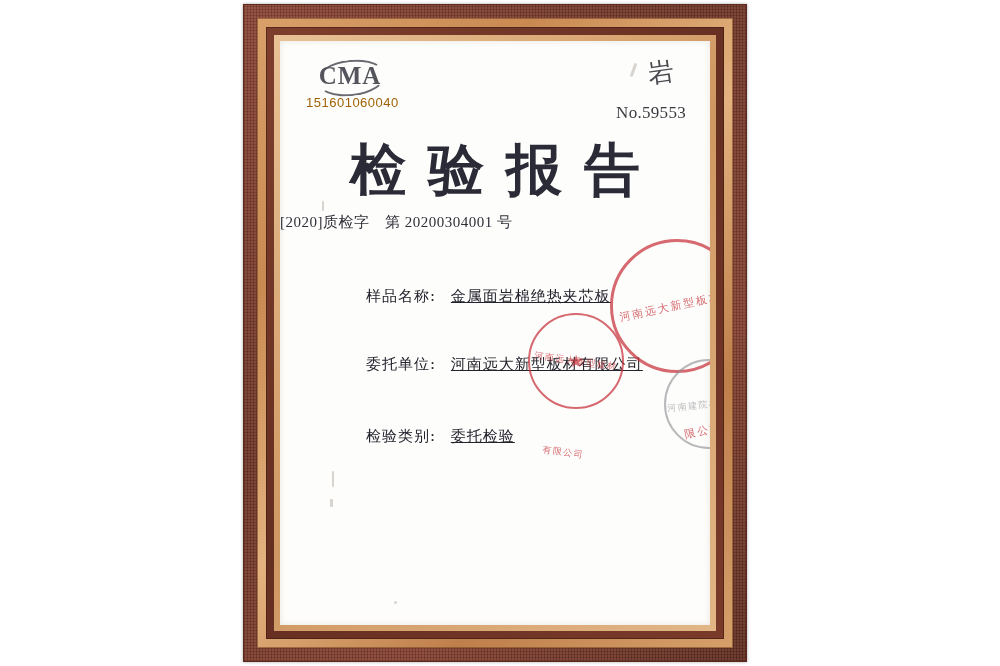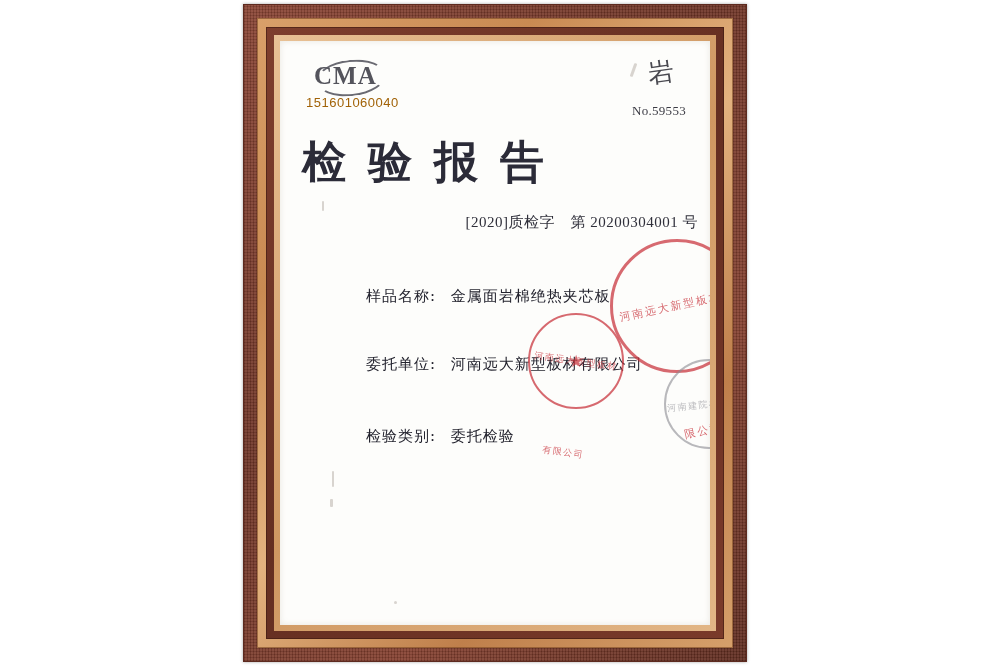--- a/index.html
+++ b/index.html
@@ -84,21 +84,21 @@
   #cma-logo .cma-text {
     position: absolute;
     left: 0; top: 0;
     width: 72px;
     height: 34px;
     font-family: "Liberation Serif", serif;
     font-weight: bold;
     font-size: 25px;
     letter-spacing: 1px;
     color: #54545c;
-    text-align: left;
+    text-align: center;
     line-height: 34px;
   }
   #cma-logo .cma-ring {
     position: absolute;
     left: 2px; top: 1px;
     width: 66px;
     height: 32px;
     border: 2px solid #6a6a72;
     border-radius: 50%/50%;
     border-left-color: transparent;
@@ -118,21 +118,21 @@
     color: #4d4d55;
     margin-top: 2px;
   }
 
   
   #report-serial {
     position: absolute;
     right: 24px;
     top: 62px;
     font-family: "Liberation Serif", serif;
-    font-size: 13px;
+    font-size: 17px;
     color: #3b3b44;
     letter-spacing: 0.3px;
   }
 
   
   #handwriting-mark {
     position: absolute;
     right: 36px;
     top: 14px;
     font-family: "Liberation Serif", serif;
@@ -140,33 +140,34 @@
     color: #2a2a33;
     transform: rotate(-8deg);
     opacity: 0.85;
   }
 
   
   #doc-title {
     position: absolute;
     left: 0; right: 0;
     top: 92px;
-    font-family: "DejaVu Serif", serif;
-    font-size: 44px;
+    text-align: center;
+    font-family: "DejaVu Serif", serif;
+    font-size: 56px;
     font-weight: bold;
     letter-spacing: 22px;
     text-indent: 22px;
     color: #2b2b38;
   }
 
   #doc-subnumber {
     position: absolute;
     left: 0; right: 12px;
     top: 172px;
-    text-align: right;
+    text-align: left;
     font-family: "Liberation Serif", serif;
     font-size: 15px;
     color: #2f2f3a;
     letter-spacing: 0.5px;
   }
 
   
   .field-row {
     position: absolute;
     left: 86px;
@@ -175,20 +176,21 @@
     color: #23232e;
     white-space: nowrap;
   }
   .field-label {
     font-weight: normal;
     letter-spacing: 1px;
   }
   .field-value {
     margin-left: 10px;
     letter-spacing: 1px;
+    text-decoration: underline;
   }
   #field-sample   { top: 246px; }
   #field-client   { top: 314px; }
   #field-category { top: 386px; }
 
   
   #issuer {
     position: absolute;
     left: 0; right: 0;
     top: 500px;

